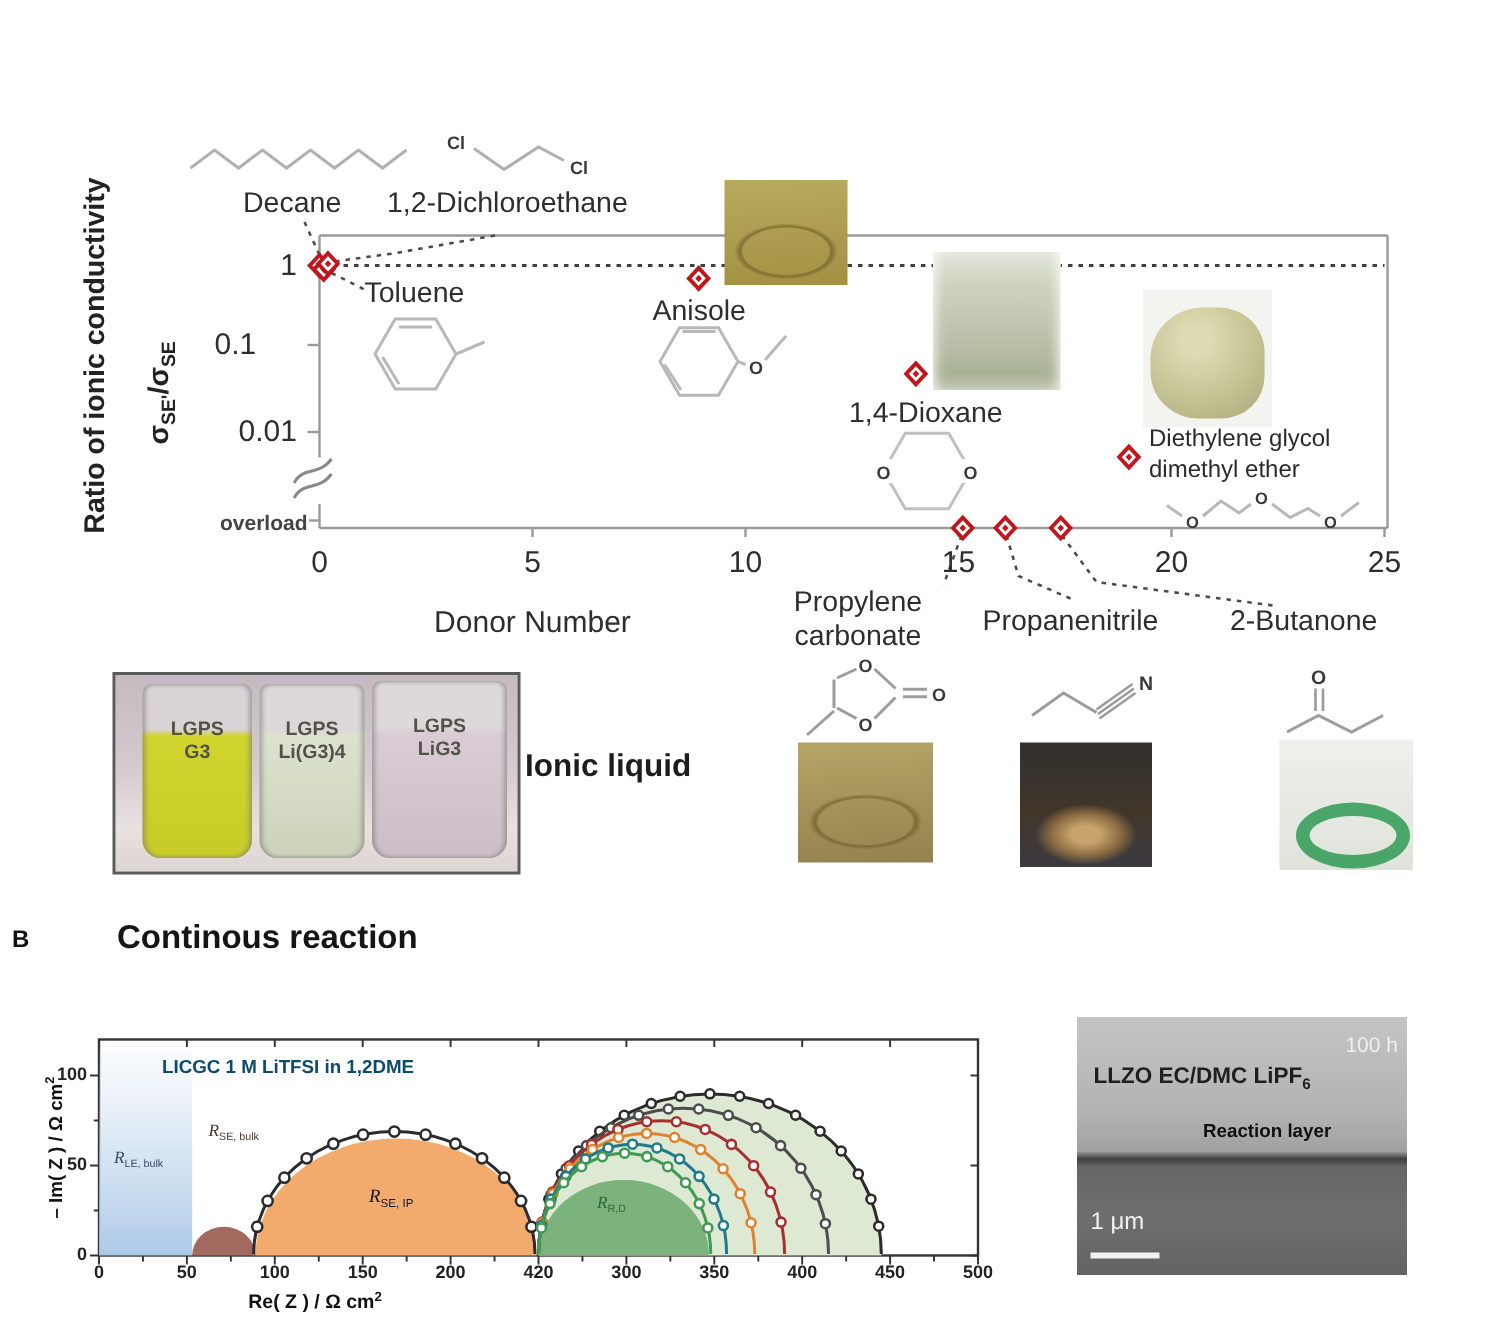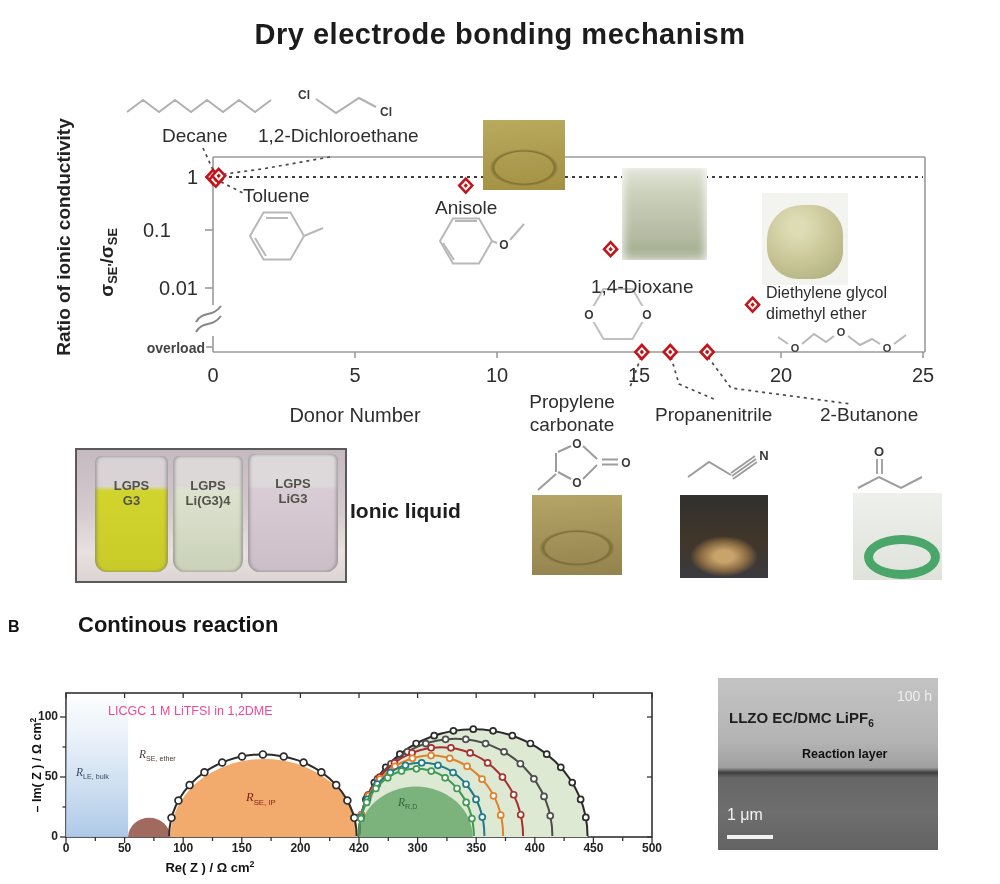--- a/index.html
+++ b/index.html
@@ -368,21 +368,20 @@
               background:linear-gradient(180deg,#c4c4c4 0%,#b2b2b2 38%,#a0a0a0 52%,#3f3f3f 55%,#666 58%,#6e6e6e 78%,#636363 100%);">
     <div class="semtxt" style="left:11px;top:31px;font-size:15px;font-weight:bold;color:#1f1f1f;">
       <span>LLZO EC/DMC LiPF</span><sub>6</sub>
     </div>
     <div class="semtxt" style="right:6px;top:10px;font-size:14px;color:#efefef;text-align:right;"><span>100 h</span></div>
     <div class="semtxt" style="left:84px;top:69px;font-size:12.5px;font-weight:bold;color:#101010;"><span>Reaction layer</span></div>
     <div class="semtxt" style="left:9px;top:128px;font-size:16px;color:#f2f2f2;"><span>1 μm</span></div>
     <div class="semtxt" style="left:9px;top:157px;width:46px;height:4px;background:#f2f2f2;"></div>
   </div>
 
-  <div class="txt title">Dry electrode bonding mechanism</div>
 
   <div class="txt rot" style="left:-71px;top:226px;width:270px;font-size:19px;font-weight:bold;color:#222;"><span>Ratio of ionic conductivity</span></div>
   <div class="txt rot" style="left:38px;top:250px;width:140px;font-size:19px;font-weight:bold;color:#222;">
     <span>σ</span><sub>SE'</sub><span>/</span><span>σ</span><sub>SE</sub>
   </div>
 
   <div class="txt tickA" style="left:143px;top:166px;width:55px;text-align:right;"><span>1</span></div>
   <div class="txt tickA" style="left:143px;top:219px;width:55px;text-align:left;"><span>0.1</span></div>
   <div class="txt tickA" style="left:143px;top:277px;width:55px;text-align:right;"><span>0.01</span></div>
   <div class="txt" style="left:133px;top:340px;width:72px;text-align:right;font-size:14px;font-weight:bold;color:#444;"><span>overload</span></div>
@@ -392,43 +391,43 @@
   <div class="txt tickA" style="left:472px;top:364px;width:50px;text-align:center;"><span>10</span></div>
   <div class="txt tickA" style="left:614px;top:364px;width:50px;text-align:center;"><span>15</span></div>
   <div class="txt tickA" style="left:756px;top:364px;width:50px;text-align:center;"><span>20</span></div>
   <div class="txt tickA" style="left:898px;top:364px;width:50px;text-align:center;"><span>25</span></div>
   <div class="txt tickA" style="left:270px;top:404px;width:170px;text-align:center;"><span>Donor Number</span></div>
 
   <div class="txt solv" style="left:162px;top:125px;"><span>Decane</span></div>
   <div class="txt solv" style="left:258px;top:125px;"><span>1,2-Dichloroethane</span></div>
   <div class="txt solv" style="left:243px;top:185px;"><span>Toluene</span></div>
   <div class="txt solv" style="left:435px;top:197px;"><span>Anisole</span></div>
-  <div class="txt solv" style="left:566px;top:276px;margin-left:25px;"><span>1,4-Dioxane</span></div>
+  <div class="txt solv" style="left:566px;top:265px;"><span>1,4-Dioxane</span></div>
   <div class="txt small" style="left:766px;top:282px;line-height:21px;">
     <span>Diethylene glycol</span><br><span>dimethyl ether</span></div>
   <div class="txt solv" style="left:522px;top:390px;text-align:center;width:100px;line-height:23px;">
     <span>Propylene</span><br><span>carbonate</span></div>
   <div class="txt solv" style="left:655px;top:404px;"><span>Propanenitrile</span></div>
   <div class="txt solv" style="left:820px;top:404px;"><span>2-Butanone</span></div>
   <div class="txt" style="left:350px;top:499px;font-size:21px;font-weight:bold;color:#1d1d1d;"><span>Ionic liquid</span></div>
 
   <div class="txt" style="left:8px;top:618px;font-size:16px;font-weight:bold;color:#111;"><span>B</span></div>
   <div class="txt" style="left:78px;top:612px;font-size:22px;font-weight:bold;color:#151515;"><span>Continous reaction</span></div>
 
-  <div class="txt" style="left:88px;top:704px;font-size:12.5px;font-weight:normal;color:#ec4899;padding-left:20px;"><span>LICGC 1 M LiTFSI in 1,2DME</span></div>
+  <div class="txt" style="left:88px;top:704px;font-size:12.5px;font-weight:bold;color:#0c4a6e;padding-left:20px;"><span>LICGC 1 M LiTFSI in 1,2DME</span></div>
   <div class="txt rot" style="left:-50px;top:757px;width:172px;font-size:12.5px;font-weight:bold;color:#111;">
     <span>– Im( Z ) / Ω cm</span><sup>2</sup></div>
   <div class="txt" style="left:130px;top:859px;width:160px;text-align:center;font-size:13px;font-weight:bold;color:#111;">
     <span>Re( Z ) / Ω cm</span><sup>2</sup></div>
 
   <div class="rlab" style="left:76px;top:766px;color:#3a4c66;">
     <span>R</span><sub>LE, bulk</sub></div>
   <div class="rlab" style="left:139px;top:748px;color:#4a3a34;">
-    <span>R</span><sub>SE, ether</sub></div>
-  <div class="rlab" style="left:246px;top:790px;color:#7f1d1d;font-size:12.5px;">
+    <span>R</span><sub>SE, bulk</sub></div>
+  <div class="rlab" style="left:246px;top:790px;color:#0f172a;font-size:12.5px;">
     <span>R</span><sub>SE, IP</sub></div>
   <div class="rlab" style="left:398px;top:796px;color:#2e6a38;">
     <span>R</span><sub>R,D</sub></div>
 
   <div id="nyq-labels">
       <div class="ntick" style="left: 48px; top: 841px; width: 36px;">0</div>
       <div class="ntick" style="left: 106.6px; top: 841px; width: 36px;">50</div>
       <div class="ntick" style="left: 165.2px; top: 841px; width: 36px;">100</div>
       <div class="ntick" style="left: 223.8px; top: 841px; width: 36px;">150</div>
       <div class="ntick" style="left: 282.4px; top: 841px; width: 36px;">200</div>

